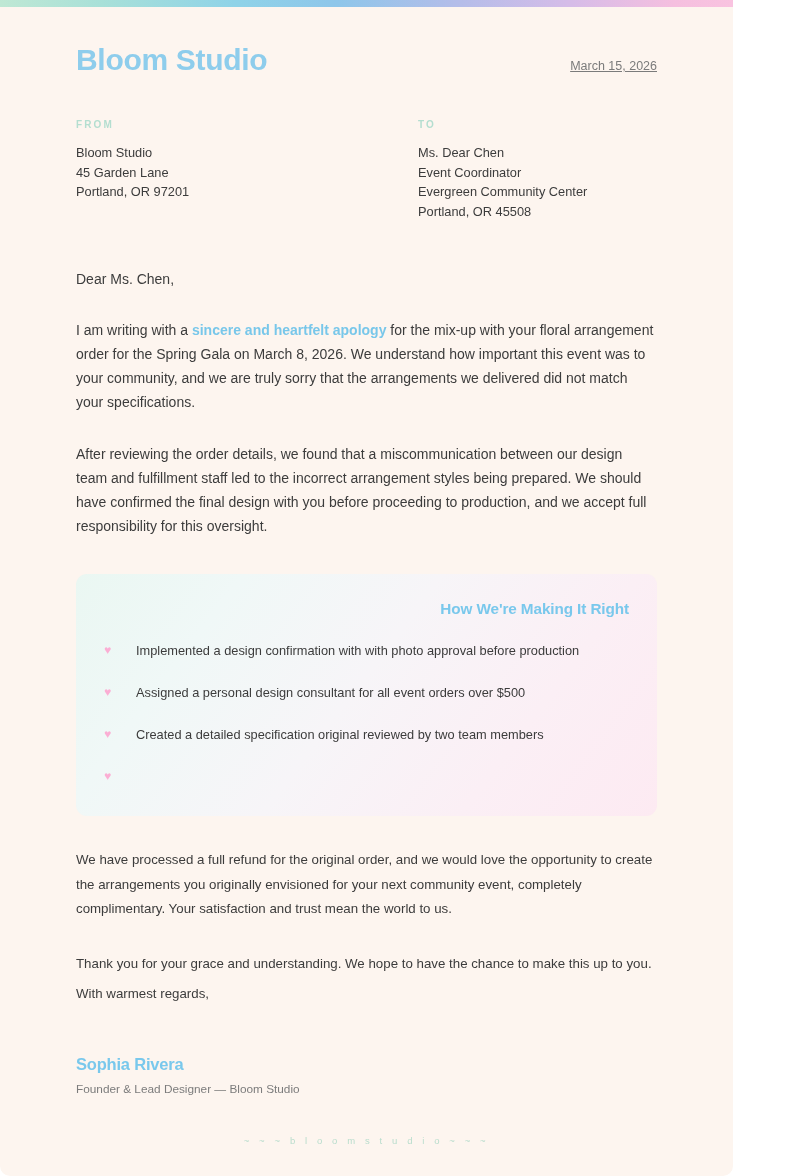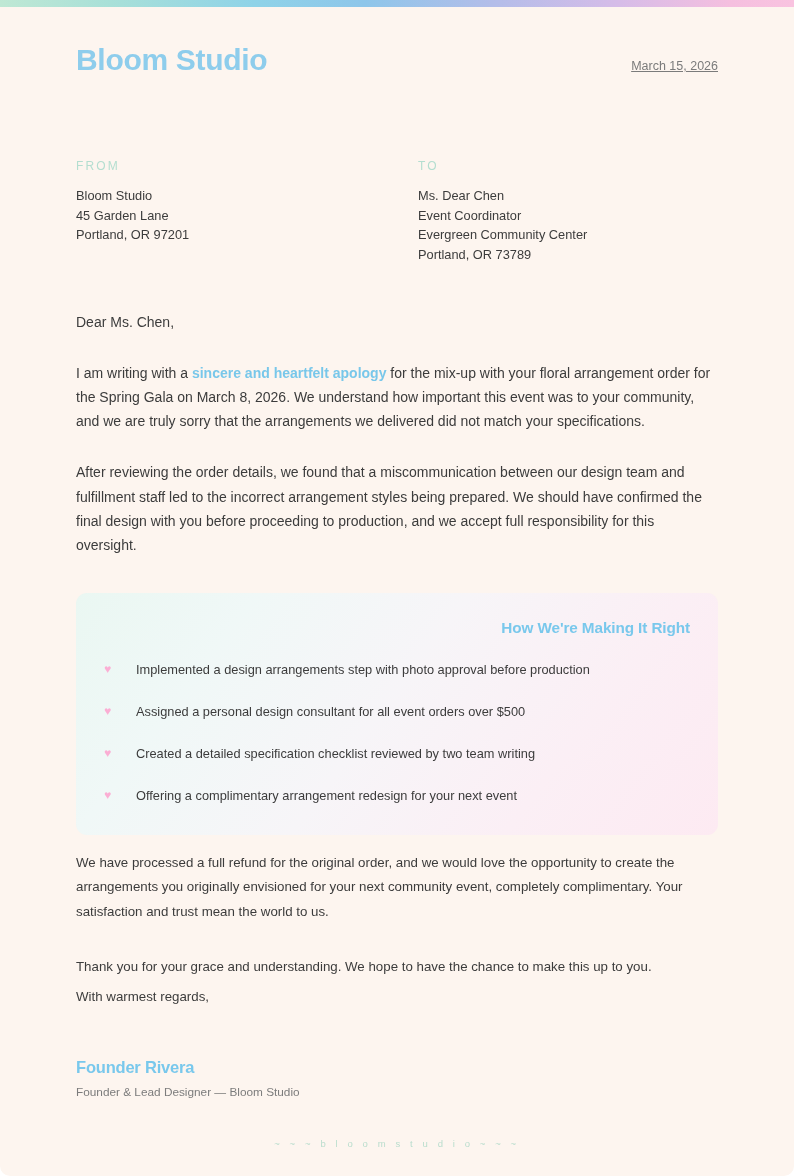--- a/index.html
+++ b/index.html
@@ -6,21 +6,21 @@
     margin: 0;
     padding: 0;
     background: #ffffff;
   }
   body {
     font-family: "Liberation Sans", sans-serif;
     -webkit-font-smoothing: antialiased;
   }
   .page {
     position: relative;
-    width: 794px;
+    width: 733px;
     height: 1176px;
     box-sizing: border-box;
     background: #fdf5ef;
     border-radius: 0 0 10px 10px;
     overflow: hidden;
   }
   .top-gradient-bar {
     position: absolute;
     top: 0; left: 0;
     width: 100%;
@@ -67,26 +67,25 @@
   .address-block {
     display: flex;
     margin-top: 43px;
   }
   .address-col { width: 50%; }
   .address-col.to { padding-left: 267px; }
   .address-block { position: relative; }
   .address-col.from { width: 342px; }
   .address-col.to { width: auto; padding-left: 0; }
   .addr-label {
-    font-size: 12px;
-    font-weight: normal;
+    font-size: 10px;
+    font-weight: bold;
     letter-spacing: 2.1px;
     color: #b4ded0;
     margin-bottom: 13px;
-    margin-top: 40px;
   }
   .addr-line {
     font-size: 12.8px;
     color: #3c3c3c;
     line-height: 19.7px;
   }
 
   
   .salutation {
     margin-top: 45px;
@@ -146,21 +145,21 @@
     padding-left: 0;
   }
   .callout-item-text {
     font-size: 12.8px;
     color: #3c3c3c;
     line-height: 19px;
   }
 
   
   .closing-para {
-    margin-top: 16px;
+    margin-top: 32px;
     font-size: 13.3px;
     color: #3c3c3c;
     line-height: 24.2px;
   }
   .thanks-para {
     margin-top: 28px;
     font-size: 13.3px;
     color: #3c3c3c;
     line-height: 30px;
   }
@@ -207,60 +206,59 @@
         <div class="addr-label">FROM</div>
         <div class="addr-line">Bloom Studio</div>
         <div class="addr-line">45 Garden Lane</div>
         <div class="addr-line">Portland, OR 97201</div>
       </div>
       <div class="address-col to">
         <div class="addr-label">TO</div>
         <div class="addr-line">Ms. Dear Chen</div>
         <div class="addr-line">Event Coordinator</div>
         <div class="addr-line">Evergreen Community Center</div>
-        <div class="addr-line">Portland, OR 73789</div>
+        <div class="addr-line">Portland, OR 45508</div>
       </div>
     </div>
 
     <div class="salutation">Dear Ms. Chen,</div>
 
     <p class="body-para"><span>I am writing with a </span><span class="accent-phrase">sincere and heartfelt apology</span><span> for the mix-up with your floral arrangement order for the Spring Gala on March 8, 2026. We understand how important this event was to your community, and we are truly sorry that the arrangements we delivered did not match your specifications.</span></p>
 
     <p class="body-para">After reviewing the order details, we found that a miscommunication between our design team and fulfillment staff led to the incorrect arrangement styles being prepared. We should have confirmed the final design with you before proceeding to production, and we accept full responsibility for this oversight.</p>
 
     <div class="callout">
       <div class="callout-title">How We're Making It Right</div>
       <ul class="callout-list">
         <li class="callout-item">
           <span class="heart-icon">♥</span>
-          <span class="callout-item-text">Implemented a design arrangements step with photo approval before production</span>
+          <span class="callout-item-text">Implemented a design confirmation with with photo approval before production</span>
         </li>
         <li class="callout-item">
           <span class="heart-icon">♥</span>
           <span class="callout-item-text">Assigned a personal design consultant for all event orders over $500</span>
         </li>
         <li class="callout-item">
           <span class="heart-icon">♥</span>
-          <span class="callout-item-text">Created a detailed specification checklist reviewed by two team writing</span>
-        </li>
-        <li class="callout-item">
-          <span class="heart-icon">♥</span>
-          <span class="callout-item-text">Offering a complimentary arrangement redesign for your next event</span>
+          <span class="callout-item-text">Created a detailed specification original reviewed by two team members</span>
+        </li>
+        <li class="callout-item">
+          <span class="heart-icon">♥</span>
         </li>
       </ul>
     </div>
 
     <p class="closing-para">We have processed a full refund for the original order, and we would love the opportunity to create the arrangements you originally envisioned for your next community event, completely complimentary. Your satisfaction and trust mean the world to us.</p>
 
     <div class="thanks-para">
       <div>Thank you for your grace and understanding. We hope to have the chance to make this up to you.</div>
       <div>With warmest regards,</div>
     </div>
 
     <div class="signature-block">
-      <div class="signature-name">Founder Rivera</div>
+      <div class="signature-name">Sophia Rivera</div>
       <div class="signature-role">Founder &amp; Lead Designer — Bloom Studio</div>
     </div>
 
     <div class="letter-footer">~ ~ ~  b l o o m   s t u d i o  ~ ~ ~</div>
 
   </div>
 </div>
 
 </body></html>

